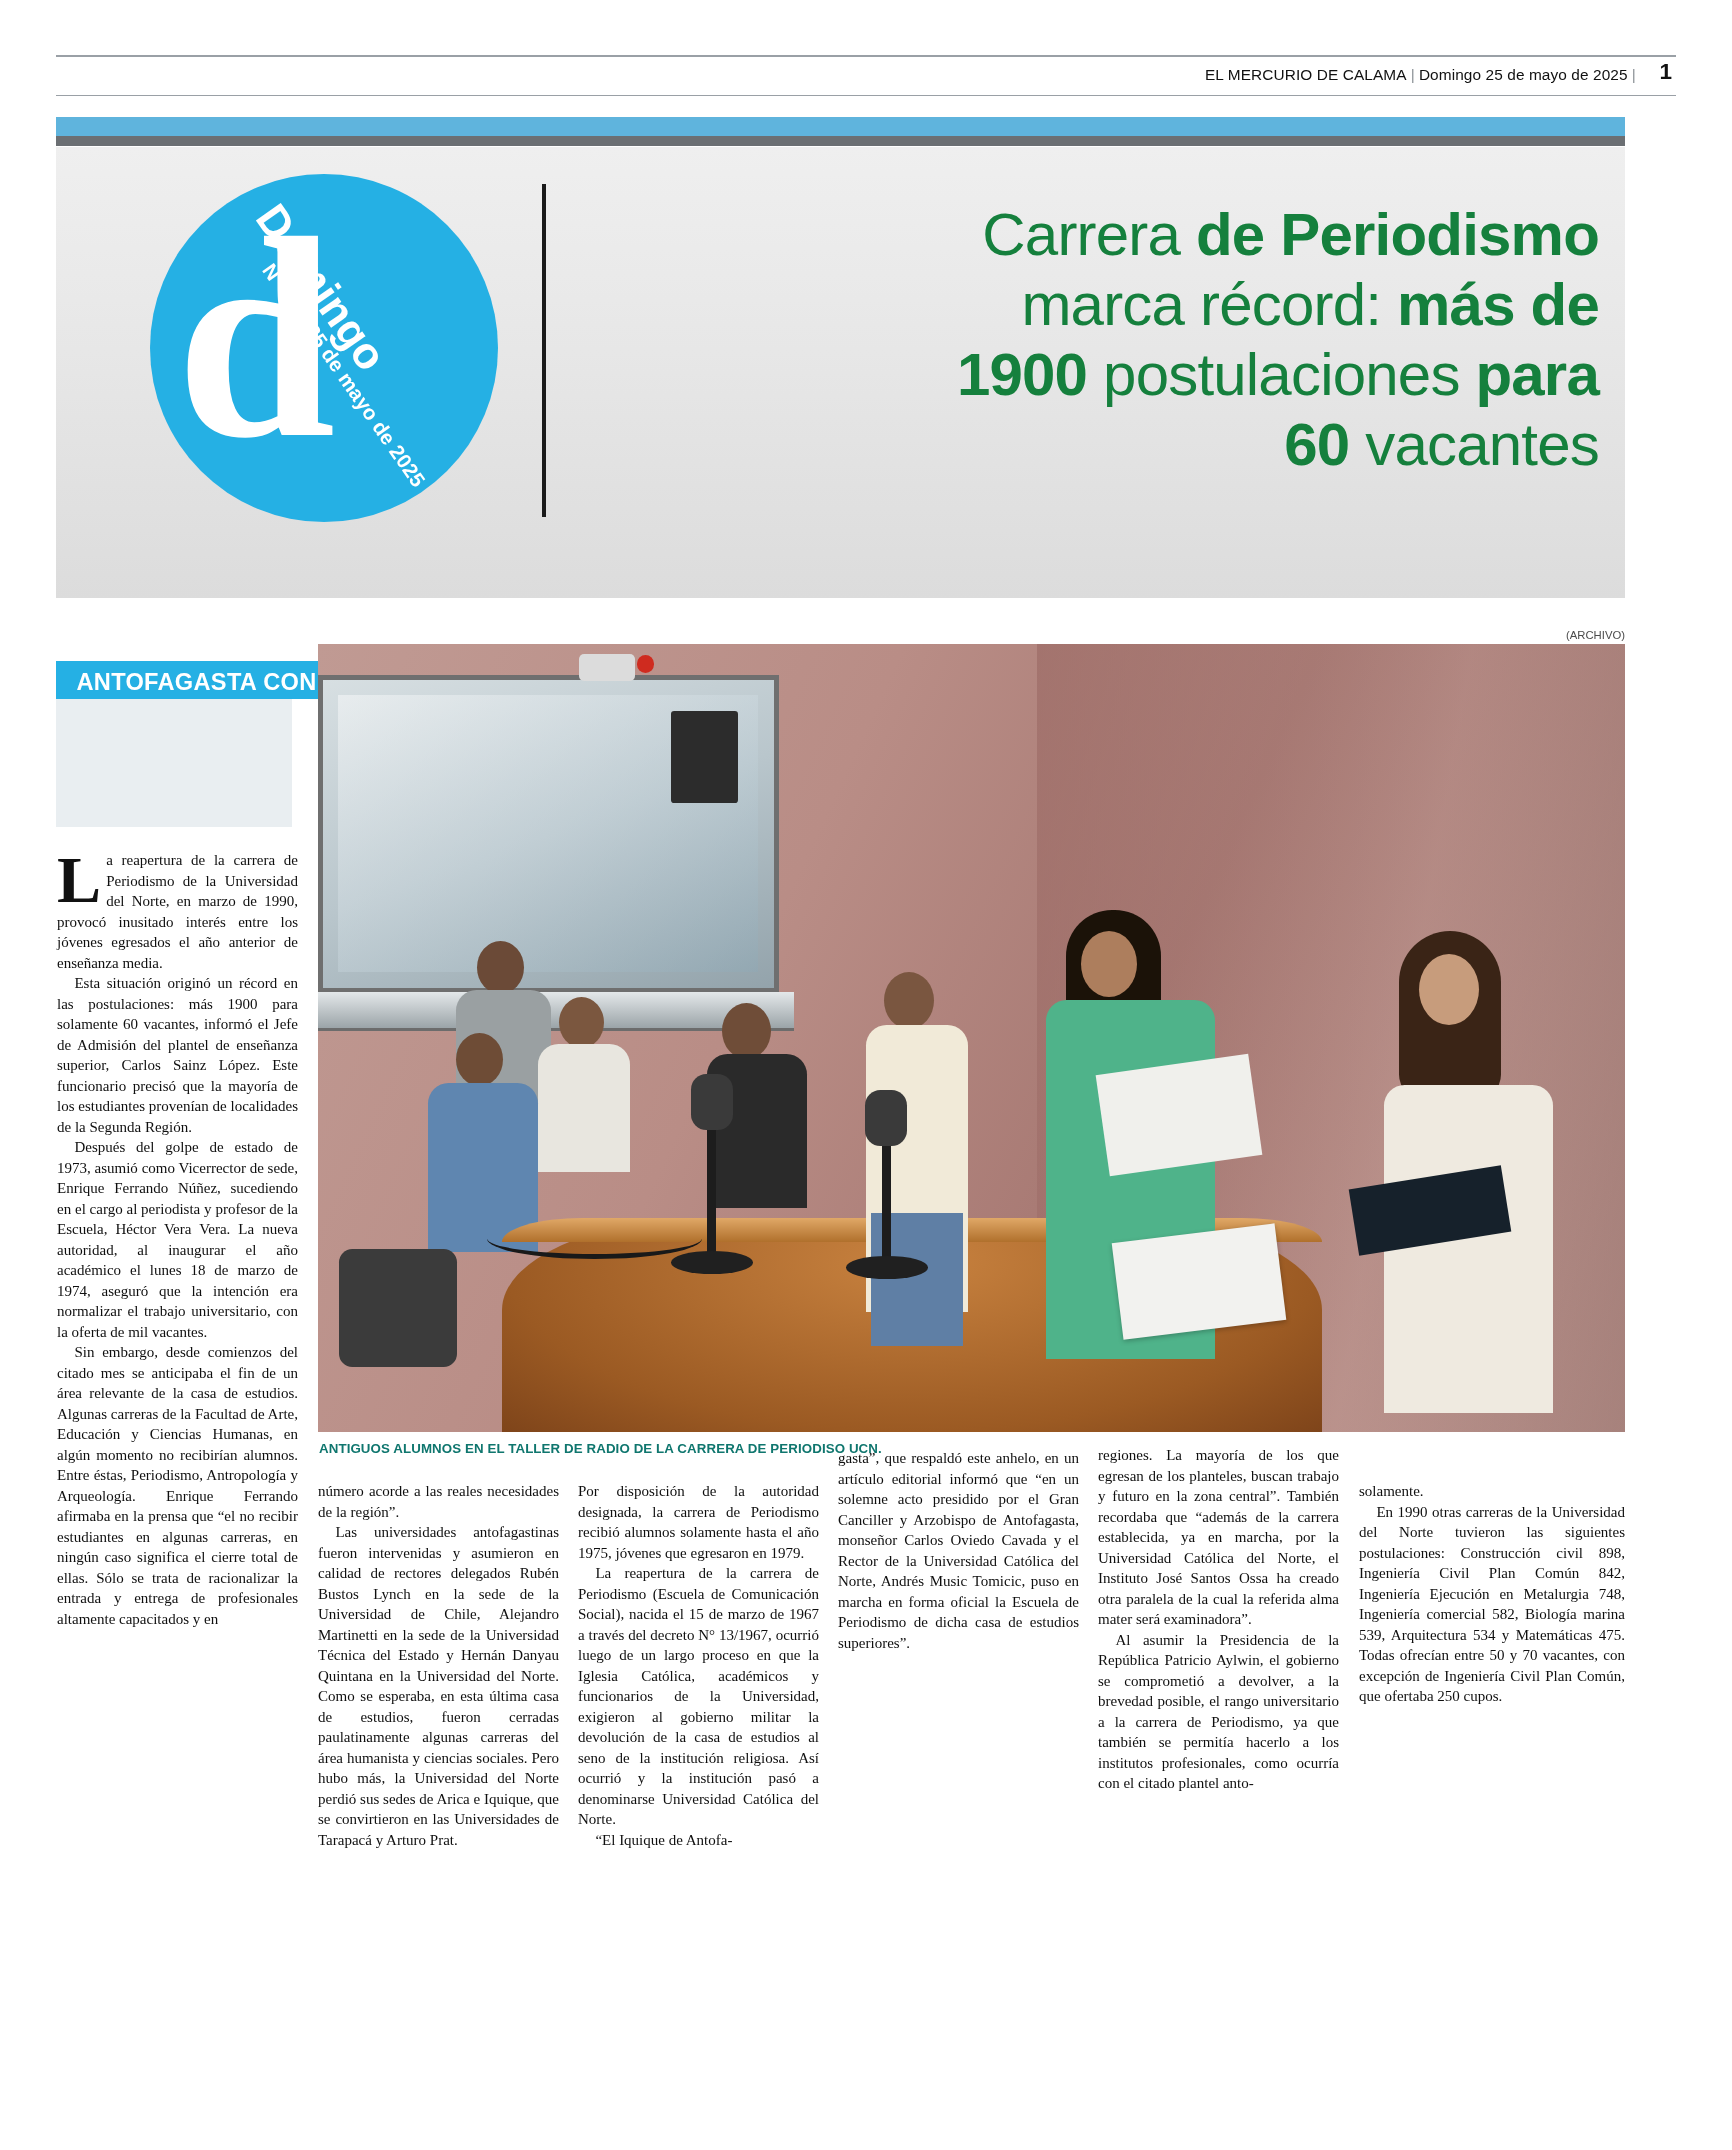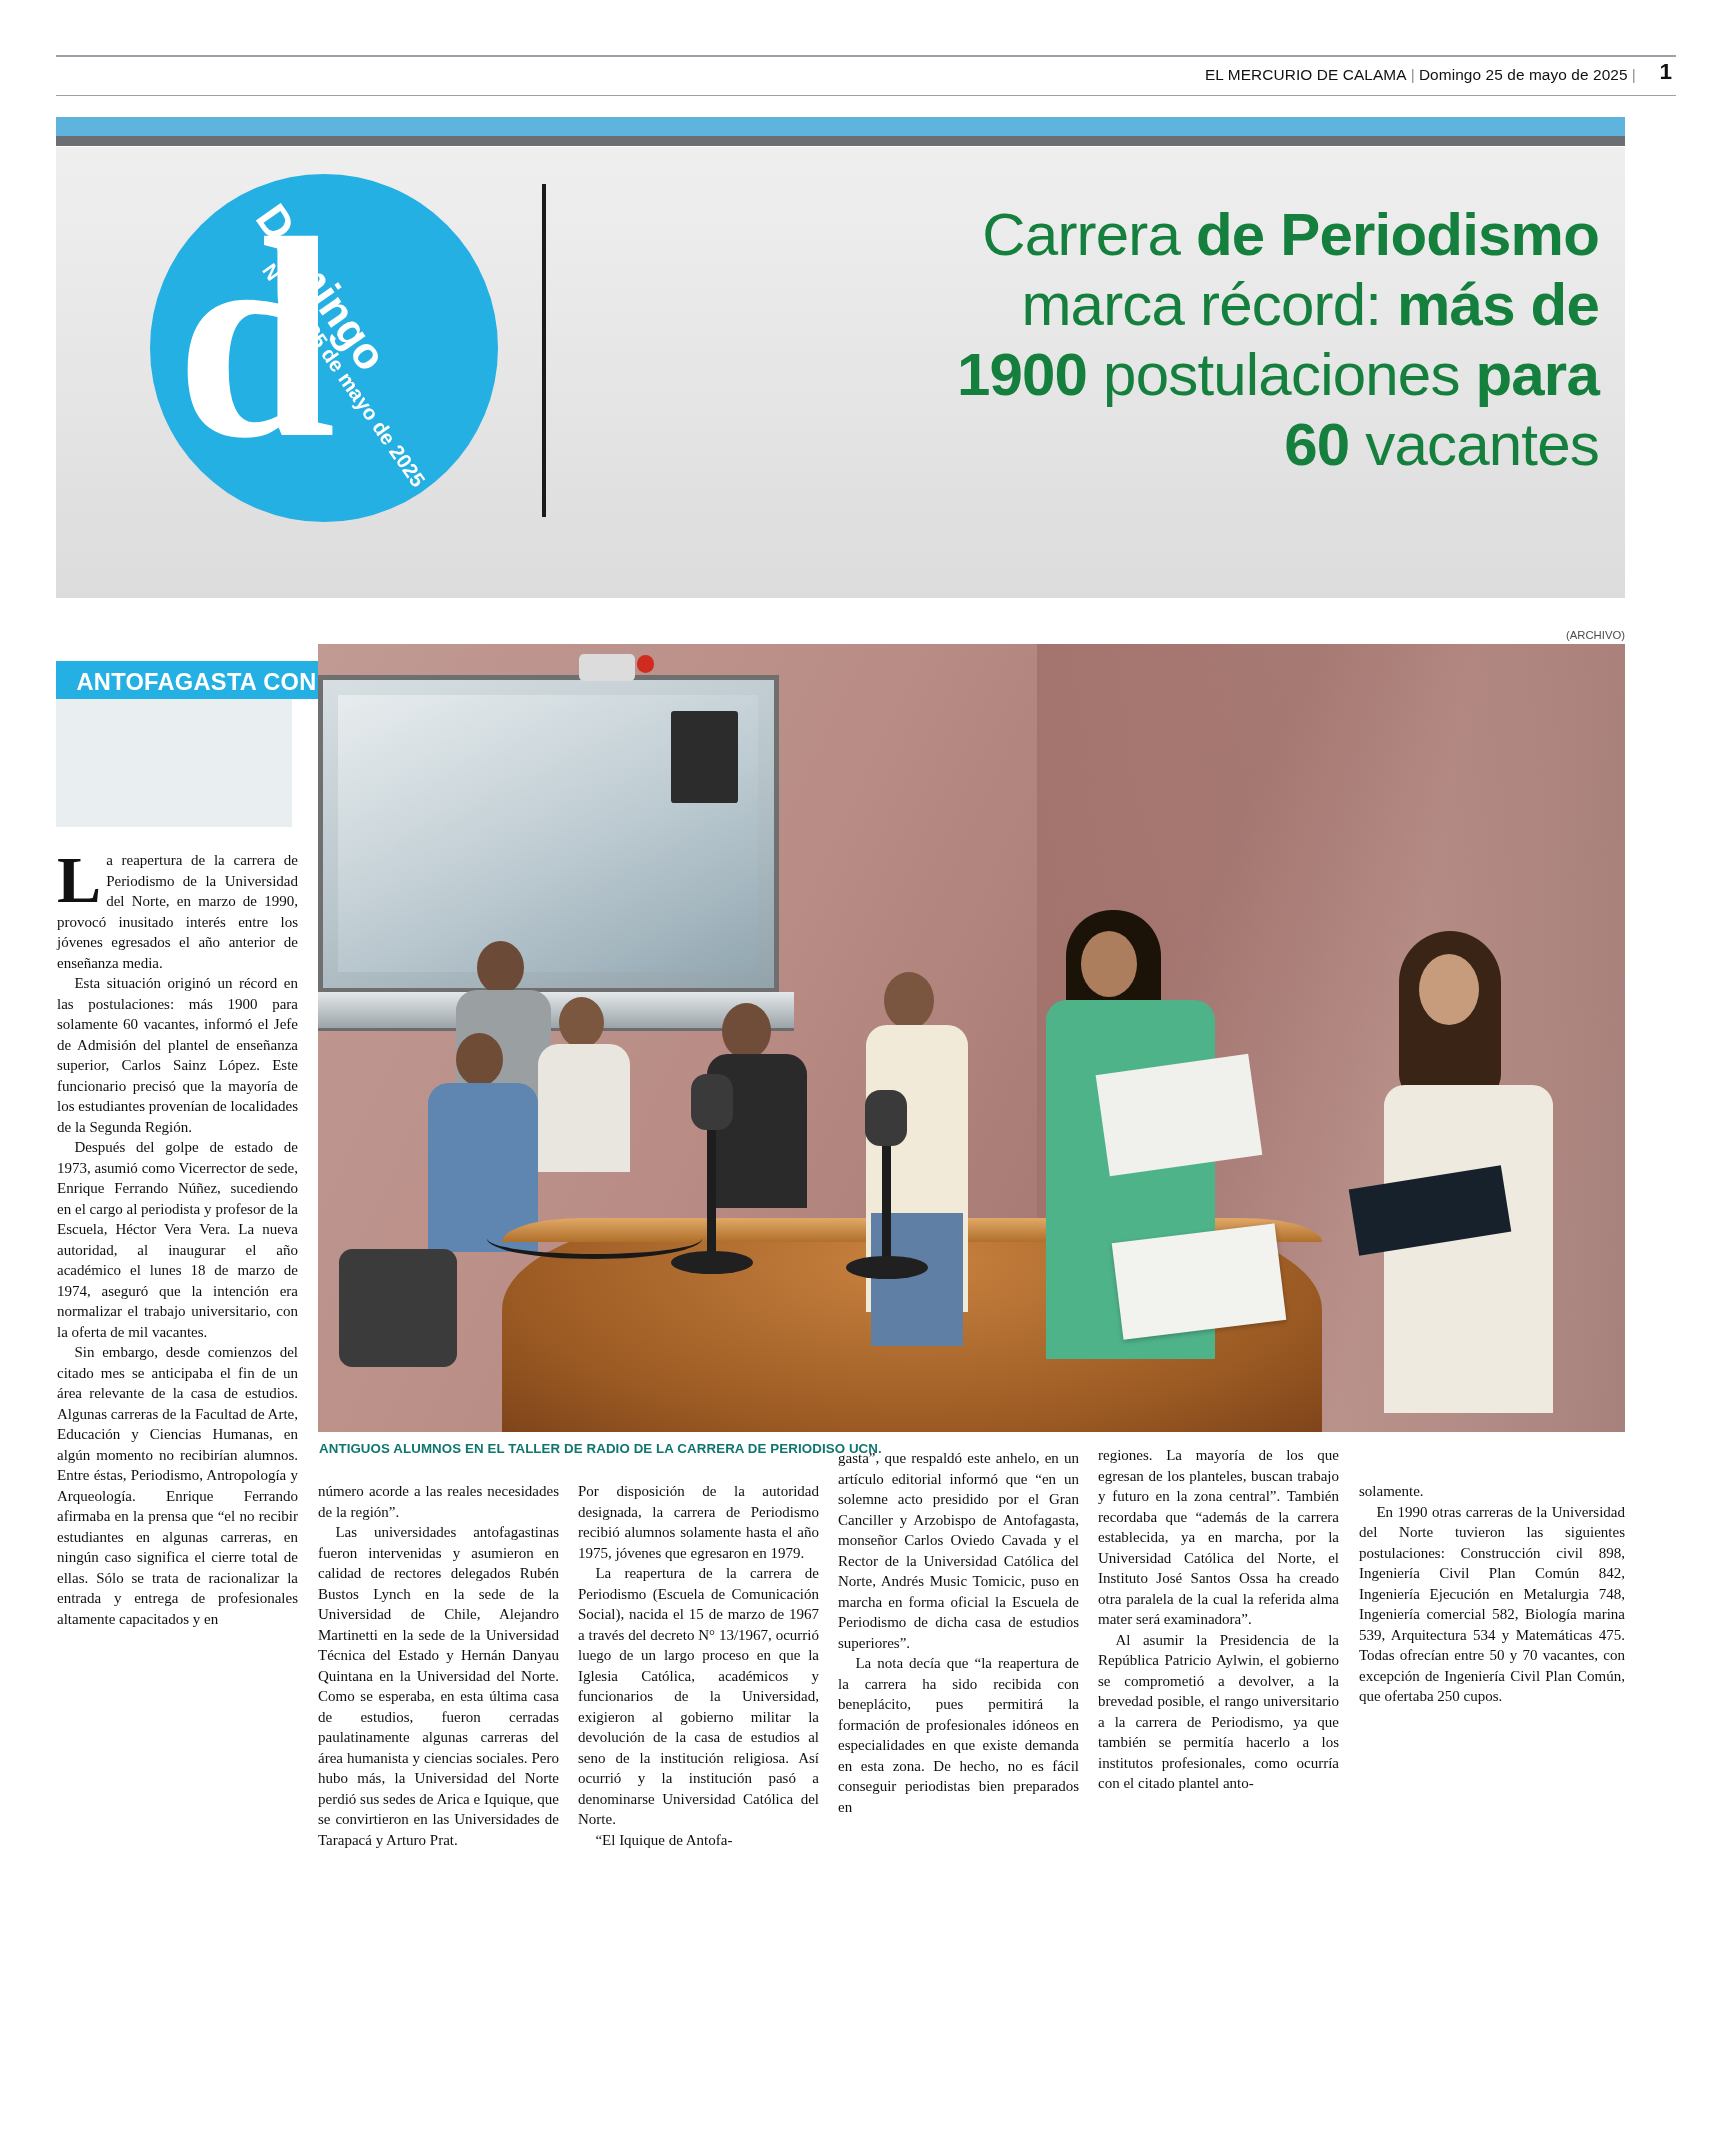--- a/index.html
+++ b/index.html
@@ -500,21 +500,20 @@
   </div>
 
   <div class="col col3">
     <p class="first">Por disposición de la autoridad designada, la carrera de Periodismo recibió alumnos solamente hasta el año 1975, jóvenes que egresaron en 1979.</p>
     <p>La reapertura de la carrera de Periodismo (Escuela de Comunicación Social), nacida el 15 de marzo de 1967 a través del decreto N° 13/1967, ocurrió luego de un largo proceso en que la Iglesia Católica, académicos y funcionarios de la Universidad, exigieron al gobierno militar la devolución de la casa de estudios al seno de la institución religiosa. Así ocurrió y la institución pasó a denominarse Universidad Católica del Norte.</p>
     <p>“El Iquique de Antofa-</p>
   </div>
 
   <div class="col col4">
     <p class="first">gasta”, que respaldó este anhelo, en un artículo editorial informó que “en un solemne acto presidido por el Gran Canciller y Arzobispo de Antofagasta, monseñor Carlos Oviedo Cavada y el Rector de la Universidad Católica del Norte, Andrés Music Tomicic, puso en marcha en forma oficial la Escuela de Periodismo de dicha casa de estudios superiores”.</p>
-    <p>La nota decía que “la reapertura de la carrera ha sido recibida con beneplácito, pues permitirá la formación de profesionales idóneos en especialidades en que existe demanda en esta zona. De hecho, no es fácil conseguir periodistas bien preparados en</p>
   </div>
 
   <div class="col col5">
     <p class="first">regiones. La mayoría de los que egresan de los planteles, buscan trabajo y futuro en la zona central”. También recordaba que “además de la carrera establecida, ya en marcha, por la Universidad Católica del Norte, el Instituto José Santos Ossa ha creado otra paralela de la cual la referida alma mater será examinadora”.</p>
     <p>Al asumir la Presidencia de la República Patricio Aylwin, el gobierno se comprometió a devolver, a la brevedad posible, el rango universitario a la carrera de Periodismo, ya que también se permitía hacerlo a los institutos profesionales, como ocurría con el citado plantel anto-</p>
   </div>
 
   <div class="col col6">
     <p class="first">solamente.</p>
     <p>En 1990 otras carreras de la Universidad del Norte tuvieron las siguientes postulaciones: Construcción civil 898, Ingeniería Civil Plan Común 842, Ingeniería Ejecución en Metalurgia 748, Ingeniería comercial 582, Biología marina 539, Arquitectura 534 y Matemáticas 475. Todas ofrecían entre 50 y 70 vacantes, con excepción de Ingeniería Civil Plan Común, que ofertaba 250 cupos.</p>

